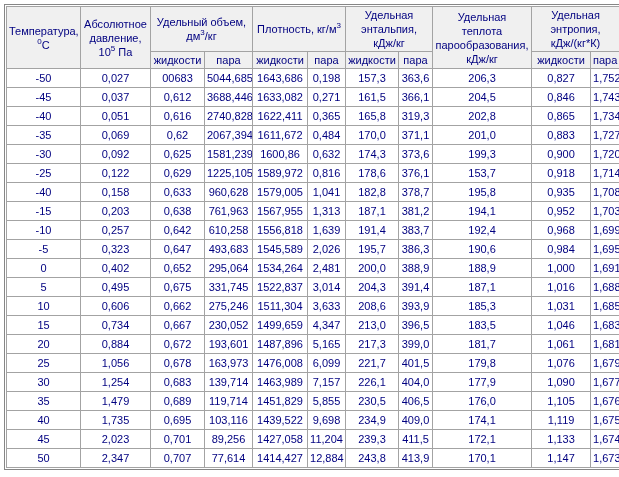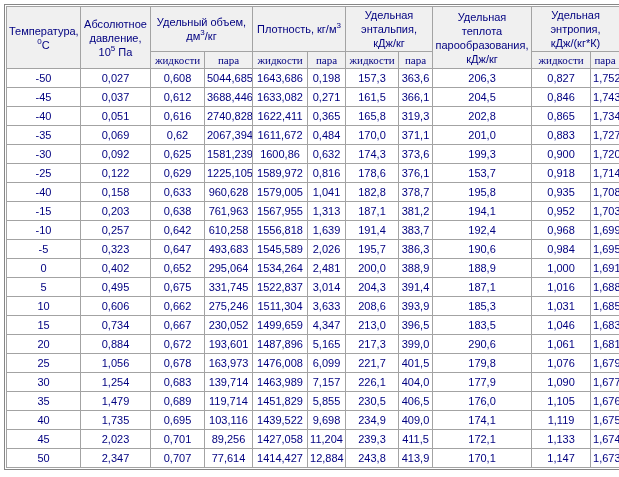--- a/index.html
+++ b/index.html
@@ -33,21 +33,21 @@
     overflow: hidden;
     white-space: nowrap;
   }
   table.props th {
     background: #f0f0f0;
     font-weight: normal;
     line-height: 14px;
     white-space: normal;
   }
   table.props thead tr.hdr-main th { height: 44px; }
-  table.props thead tr.hdr-sub th  { height: 16px; font-family: Liberation Serif, serif; }
+  table.props thead tr.hdr-sub th  { height: 16px; }
   table.props tbody td {
     background: #ffffff;
     height: 18px;
     line-height: 18px;
   }
   sup {
     font-size: 8px;
     line-height: 0;
   }
   
@@ -125,21 +125,21 @@
           <th>жидкости</th>
           <th>пара</th>
           <th>жидкости</th>
           <th>пара</th>
         </tr>
       </thead>
       <tbody id="data-body">
           <tr>
             <td>-50</td>
             <td>0,027</td>
-            <td>0,608</td>
+            <td>00683</td>
             <td>5044,685</td>
             <td>1643,686</td>
             <td>0,198</td>
             <td>157,3</td>
             <td>363,6</td>
             <td>206,3</td>
             <td>0,827</td>
             <td>1,752</td>
           </tr>
           <tr>
@@ -313,21 +313,21 @@
           </tr>
           <tr>
             <td>20</td>
             <td>0,884</td>
             <td>0,672</td>
             <td>193,601</td>
             <td>1487,896</td>
             <td>5,165</td>
             <td>217,3</td>
             <td>399,0</td>
-            <td>290,6</td>
+            <td>181,7</td>
             <td>1,061</td>
             <td>1,681</td>
           </tr>
           <tr>
             <td>25</td>
             <td>1,056</td>
             <td>0,678</td>
             <td>163,973</td>
             <td>1476,008</td>
             <td>6,099</td>

